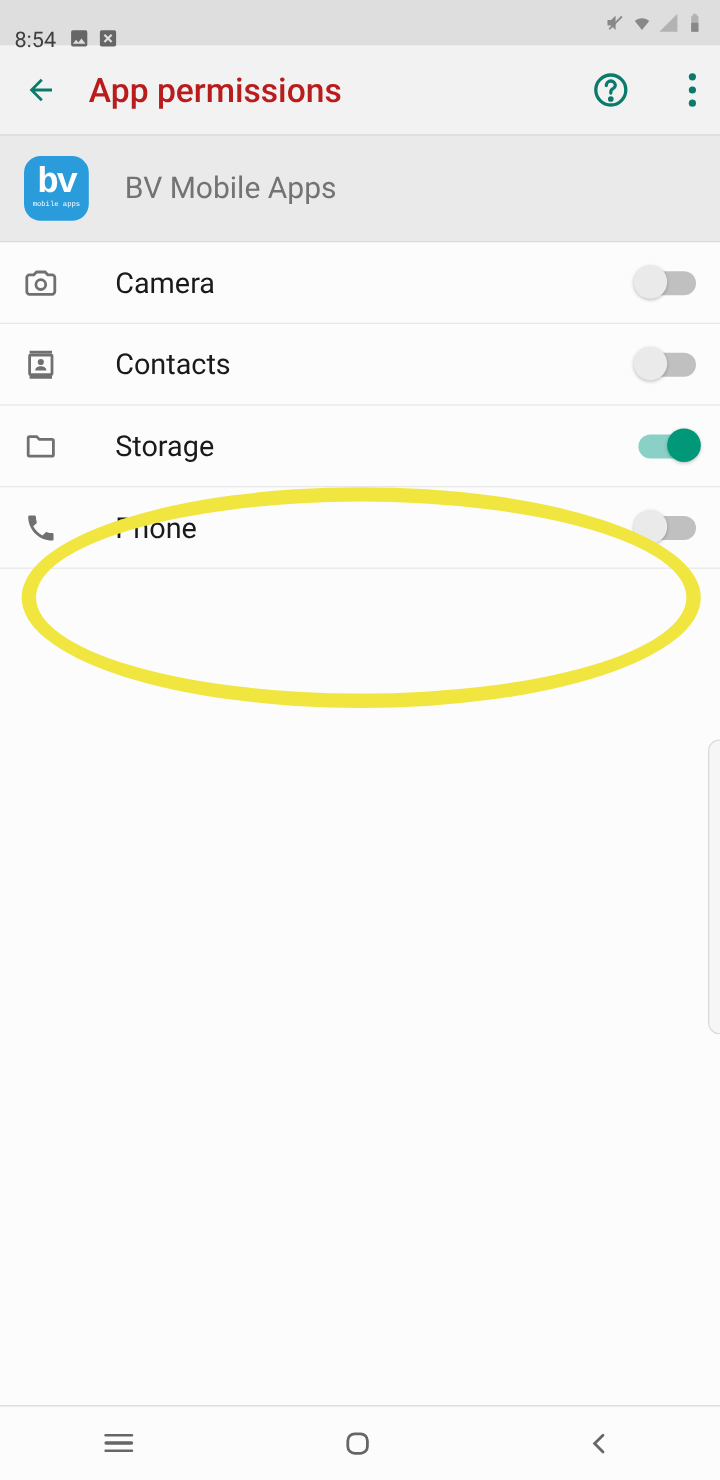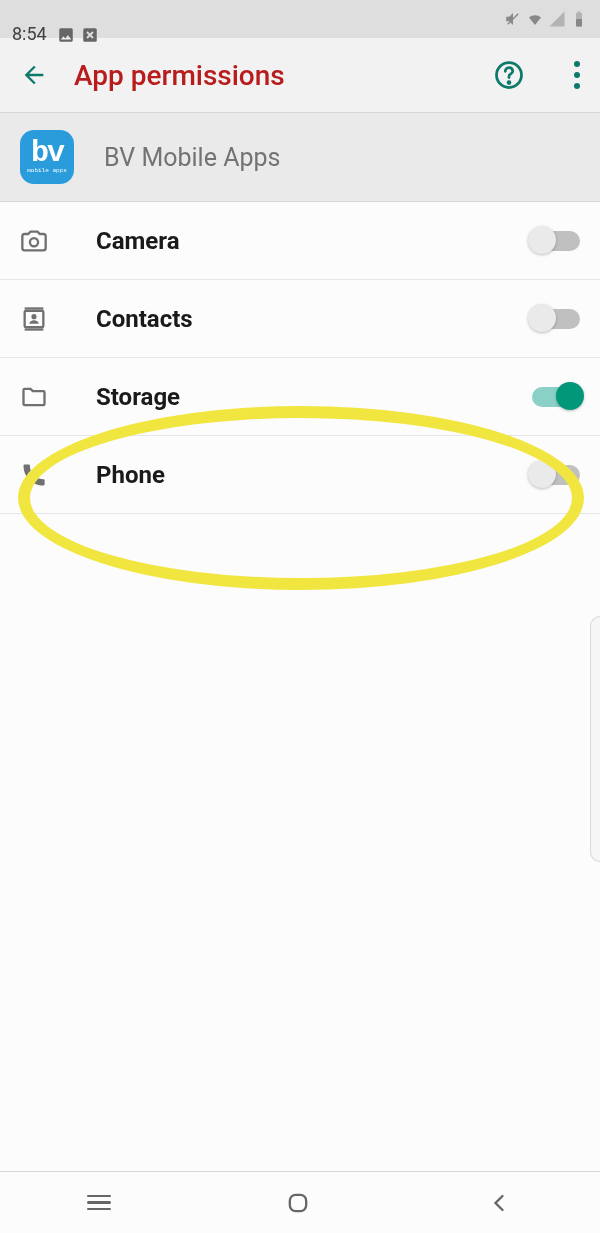--- a/index.html
+++ b/index.html
@@ -12,21 +12,21 @@
       overflow: hidden;
     }
     .status-bar {
       height: 38px;
       background: #dedede;
       display: flex;
       align-items: center;
       padding: 0 12px;
       justify-content: space-between;
     }
-    .status-left { display: flex; align-items: flex-end; gap: 10px; margin-top: 28px; }
+    .status-left { display: flex; align-items: flex-start; gap: 10px; margin-top: 28px; }
     .status-time { font-size: 18px; color: #404040; font-weight: 400; }
     .status-icons-left { display: flex; gap: 6px; }
     .small-icon { width: 18px; height: 18px; fill: #666; }
     .status-right { display: flex; align-items: center; gap: 4px; }
     .status-right .small-icon { fill: #888; }
 
     .app-bar {
       height: 74px;
       background: #f2f2f2;
       display: flex;
@@ -66,28 +66,27 @@
       color: white;
       position: relative;
       font-family: Liberation Mono, monospace;
     }
     .app-logo .bv { font-size: 30px; font-weight: 700; line-height: 0.8; letter-spacing: -2px;}
     .app-logo .sub { font-size: 6px; font-weight: 400; margin-top: 2px;}
     .app-name { font-size: 25px; color: #737373; font-weight: 400; }
 
     .perm-list { background: #fcfcfc; }
     .perm-row {
-      height: 78px;
+      height: 68px;
       display: flex;
       align-items: center;
       padding: 0 20px;
       border-bottom: 1px solid #e6e6e6;
       gap: 48px;
       position: relative;
-      font-weight: bold;
     }
     .perm-icon { width: 28px; height: 28px; fill: #707070; flex-shrink: 0; }
     .perm-label { flex: 1; font-size: 24px; color: #1a1a1a; }
     .toggle {
       width: 48px; height: 20px;
       border-radius: 10px;
       position: relative;
       cursor: pointer;
       flex-shrink: 0;
     }

